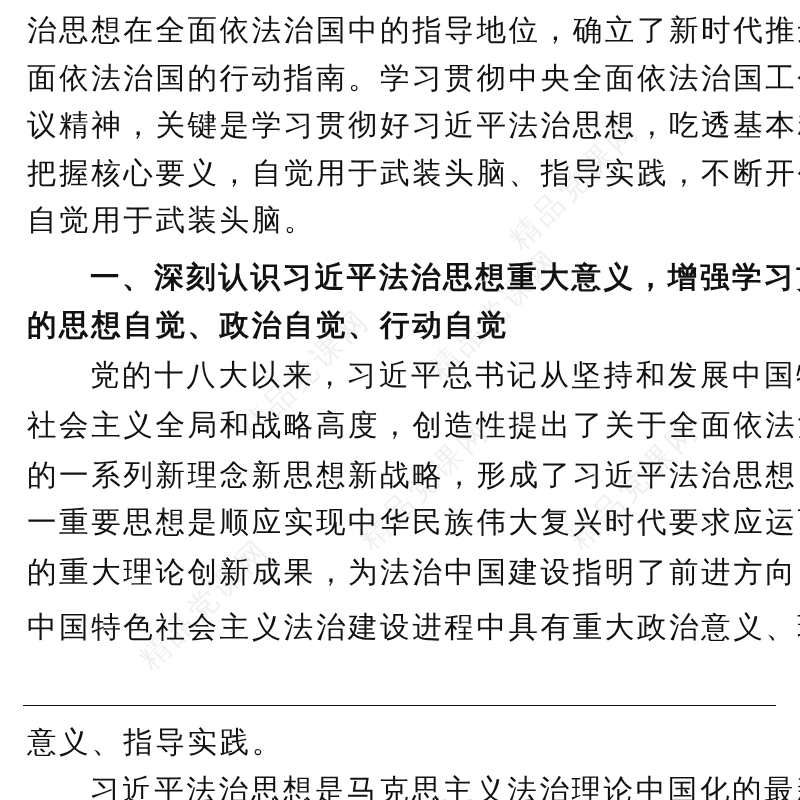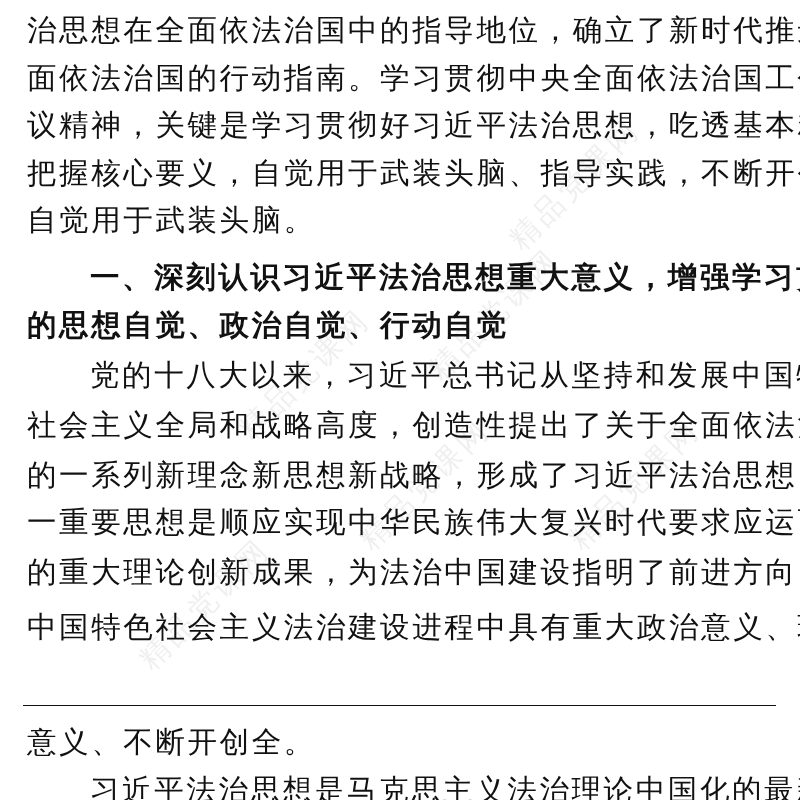--- a/index.html
+++ b/index.html
@@ -51,16 +51,16 @@
 
   <div class="line indent" style="top:357px;">党的十八大以来，习近平总书记从坚持和发展中国特色</div>
   <div class="line" style="top:407px;">社会主义全局和战略高度，创造性提出了关于全面依法治国</div>
   <div class="line" style="top:457px;">的一系列新理念新思想新战略，形成了习近平法治思想。这</div>
   <div class="line" style="top:504px;">一重要思想是顺应实现中华民族伟大复兴时代要求应运而生</div>
   <div class="line" style="top:554px;">的重大理论创新成果，为法治中国建设指明了前进方向，在</div>
   <div class="line" style="top:609px;">中国特色社会主义法治建设进程中具有重大政治意义、理论</div>
 
   <div class="divider"></div>
 
-  <div class="line" style="top:724px;">意义、不断开创全。</div>
+  <div class="line" style="top:724px;">意义、指导实践。</div>
   <div class="line indent" style="top:772px;">习近平法治思想是马克思主义法治理论中国化的最新成</div>
 
 </div>
 
 </body></html>

